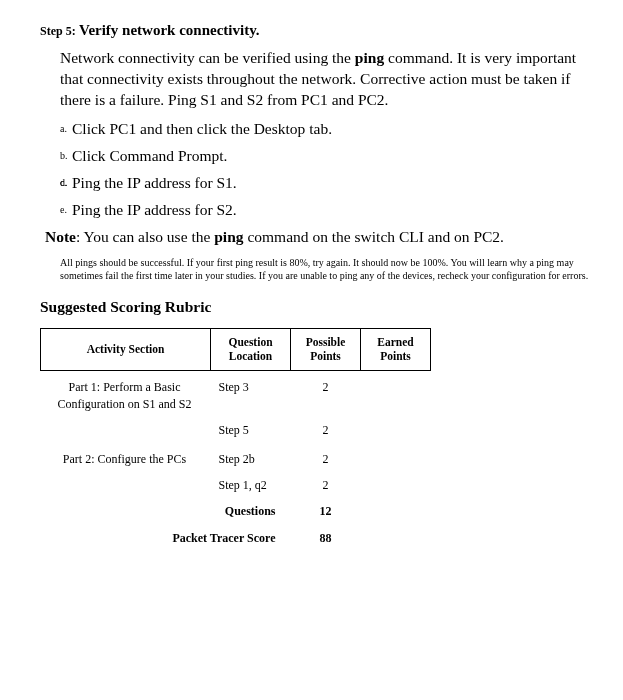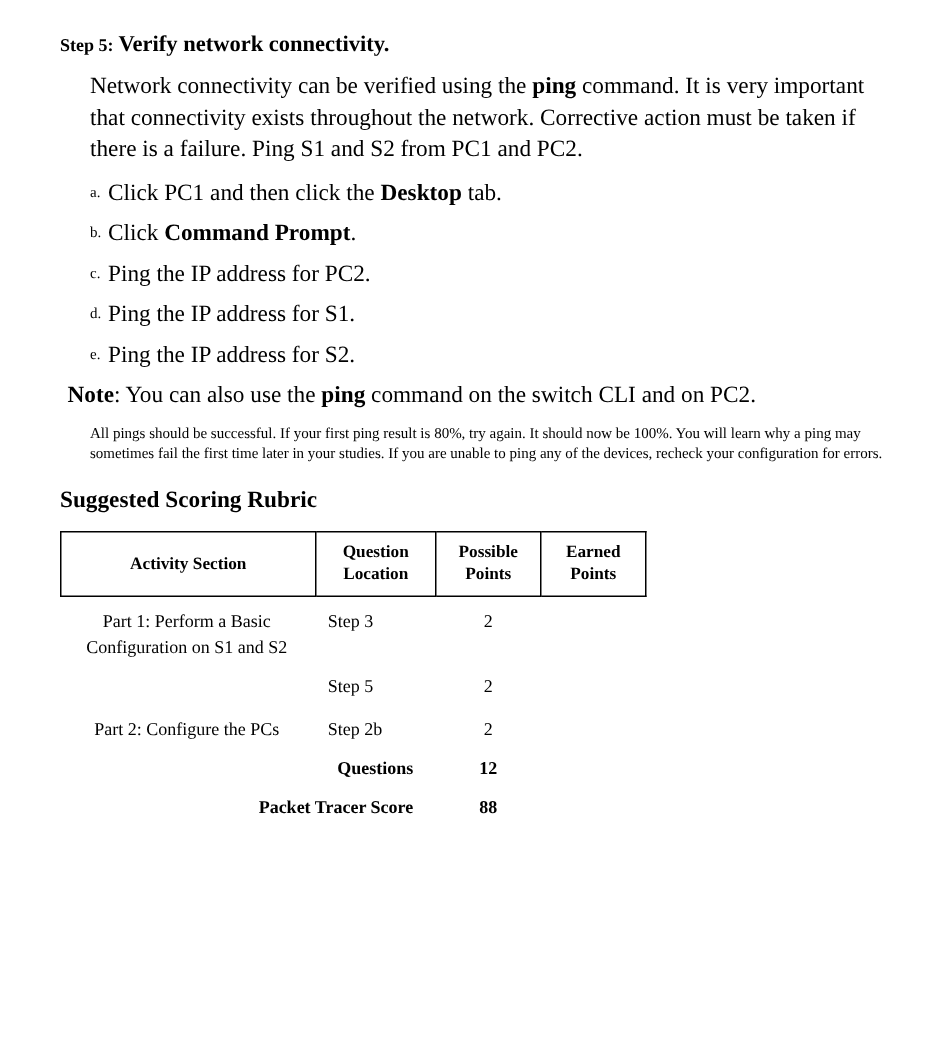--- a/index.html
+++ b/index.html
@@ -46,21 +46,21 @@
       position: relative;
       font-size: 15.5px;
     }
     .substep .letter {
       position: absolute;
       left: 0;
       font-size: 10px;
       top: 3px;
     }
     .substep .bold {
-      font-weight: bold;
+      font-weight: normal;
     }
     .note {
       margin-left: 0;
       margin-top: 6px;
       font-size: 15.5px;
     }
     .note .bold {
       font-weight: bold;
     }
     .closing {
@@ -145,21 +145,20 @@
   <div class="substep">
     <span class="letter">a.</span>
     <span>Click PC1 and then click the </span><span class="bold">Desktop</span><span> tab.</span>
   </div>
   <div class="substep">
     <span class="letter">b.</span>
     <span>Click </span><span class="bold">Command Prompt</span><span>.</span>
   </div>
   <div class="substep">
     <span class="letter">c.</span>
-    <span>Ping the IP address for PC2.</span>
   </div>
   <div class="substep">
     <span class="letter">d.</span>
     <span>Ping the IP address for S1.</span>
   </div>
   <div class="substep">
     <span class="letter">e.</span>
     <span>Ping the IP address for S2.</span>
   </div>
 </div>
@@ -202,20 +201,26 @@
       <td class="location">Step 5</td>
       <td class="points">2</td>
       <td class="points"></td>
     </tr>
     <tr class="gap">
       <td class="section">Part 2: Configure the PCs</td>
       <td class="location">Step 2b</td>
       <td class="points">2</td>
       <td class="points"></td>
     </tr>
+    <tr>
+      <td class="section"></td>
+      <td class="location">Step 1, q2</td>
+      <td class="points">2</td>
+      <td class="points"></td>
+    </tr>
     <tr class="summary">
       <td class="section"></td>
       <td class="location">Questions</td>
       <td class="points">12</td>
       <td class="points"></td>
     </tr>
     <tr class="summary">
       <td colspan="2" class="location">Packet Tracer Score</td>
       <td class="points">88</td>
       <td class="points"></td>

